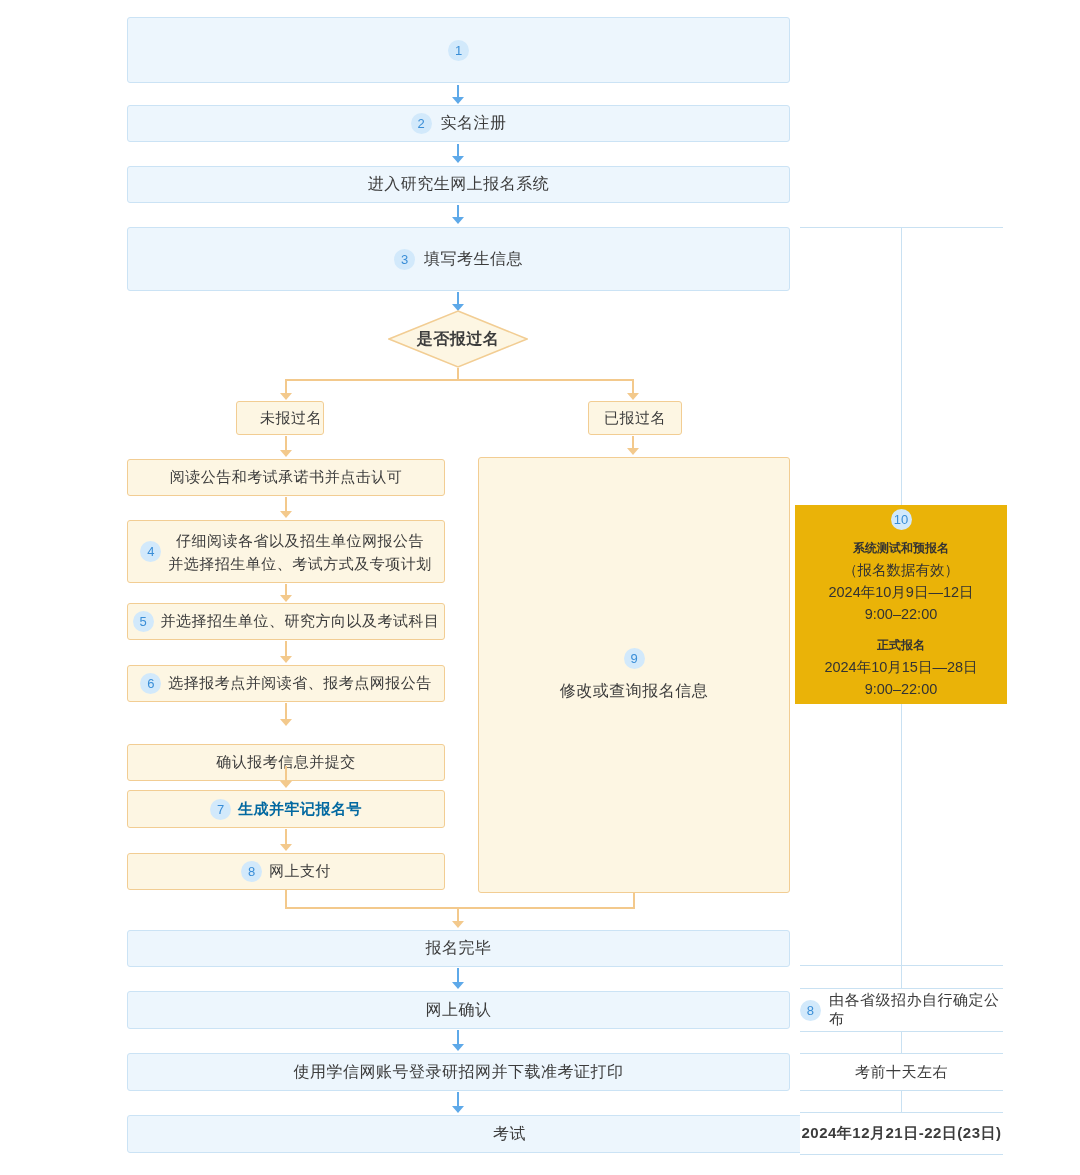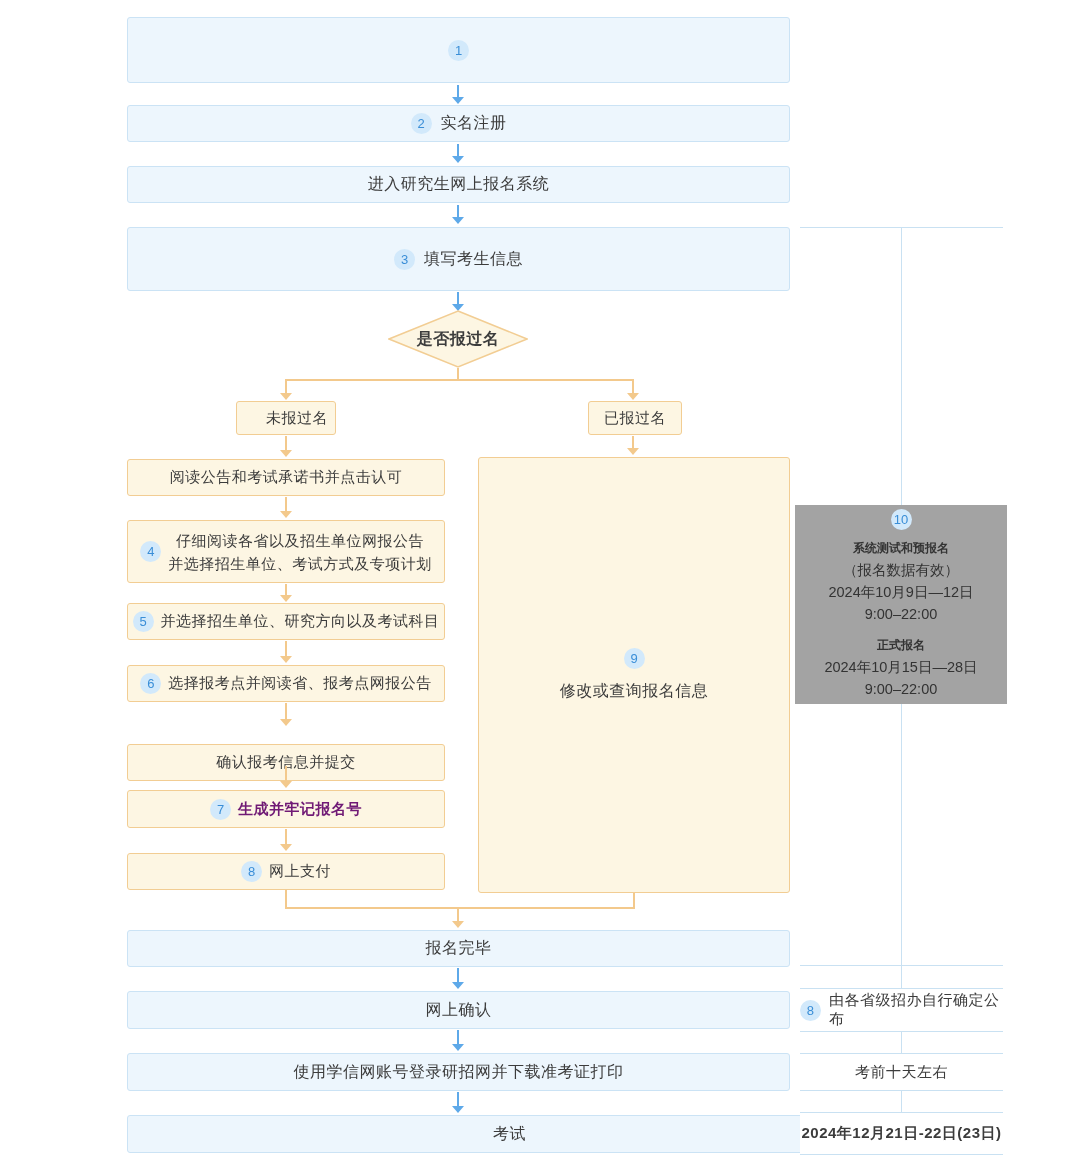--- a/index.html
+++ b/index.html
@@ -31,23 +31,23 @@
   .hline { position:absolute; height:2px; background:#f3c98c; }
   .vline { position:absolute; width:2px;  background:#f3c98c; }
   .hline.thin { height:1px; background:#c9e1f2; }
   .vline.thin { width:1px;  background:#c9e1f2; }
 
   .diamond-wrap { position:absolute; left:388px; top:310px; width:140px; height:58px; }
   .diamond-wrap svg { display:block; }
   .diamond-label { position:absolute; inset:0; display:flex; align-items:center; justify-content:center;
                    font-size:16px; font-weight:700; color:#3c3c3c; letter-spacing:0.5px; }
 
-  .red-label { color:#701a75; font-weight:700; }
-
-  .side-block { position:absolute; left:795px; width:212px; background:#a3a3a3;
+  .red-label { color:#0369a1; font-weight:700; }
+
+  .side-block { position:absolute; left:795px; width:212px; background:#eab308;
                 text-align:center; color:#333; }
   .side-title { font-size:12px; font-weight:700; line-height:22px; }
   .side-text  { font-size:14.5px; line-height:22px; }
   .side-row { position:absolute; left:800px; width:203px; background:#ffffff;
               display:flex; align-items:center; justify-content:center; gap:8px;
               font-size:15px; font-weight:500; color:#3c3c3c; letter-spacing:0.5px; }
 </style>
 </head>
 <body>
 
@@ -86,21 +86,21 @@
       <polygon points="70,1 139,29 70,57 1,29" fill="#fdf6e3" stroke="#f2cd93" stroke-width="1.5"></polygon>
     </svg>
     <div class="diamond-label">是否报过名</div>
   </div>
 
   <div class="vline" style="left:457px; top:368px; height:12px;"></div>
   <div class="hline" style="left:285px; top:379px; width:349px;"></div>
   <div class="arrow orange" style="left:280px; top:380px; height:20px;"></div>
   <div class="arrow orange" style="left:627px; top:380px; height:20px;"></div>
 
-  <div class="box orange-box" style="left:236px; top:401px; width:100px; height:34px;padding-left:22px;">
+  <div class="box orange-box" style="left:236px; top:401px; width:88px; height:34px;padding-left:22px;">
     <span class="box-label small-label">未报过名</span>
   </div>
   <div class="box orange-box" style="left:588px; top:401px; width:94px; height:34px;">
     <span class="box-label small-label">已报过名</span>
   </div>
   <div class="arrow orange" style="left:280px; top:436px; height:21px;"></div>
   <div class="arrow orange" style="left:627px; top:436px; height:19px;"></div>
 
   <div class="box orange-box" style="left:127px; top:459px; width:318px; height:37px;">
     <span class="box-label small-label">阅读公告和考试承诺书并点击认可</span>

